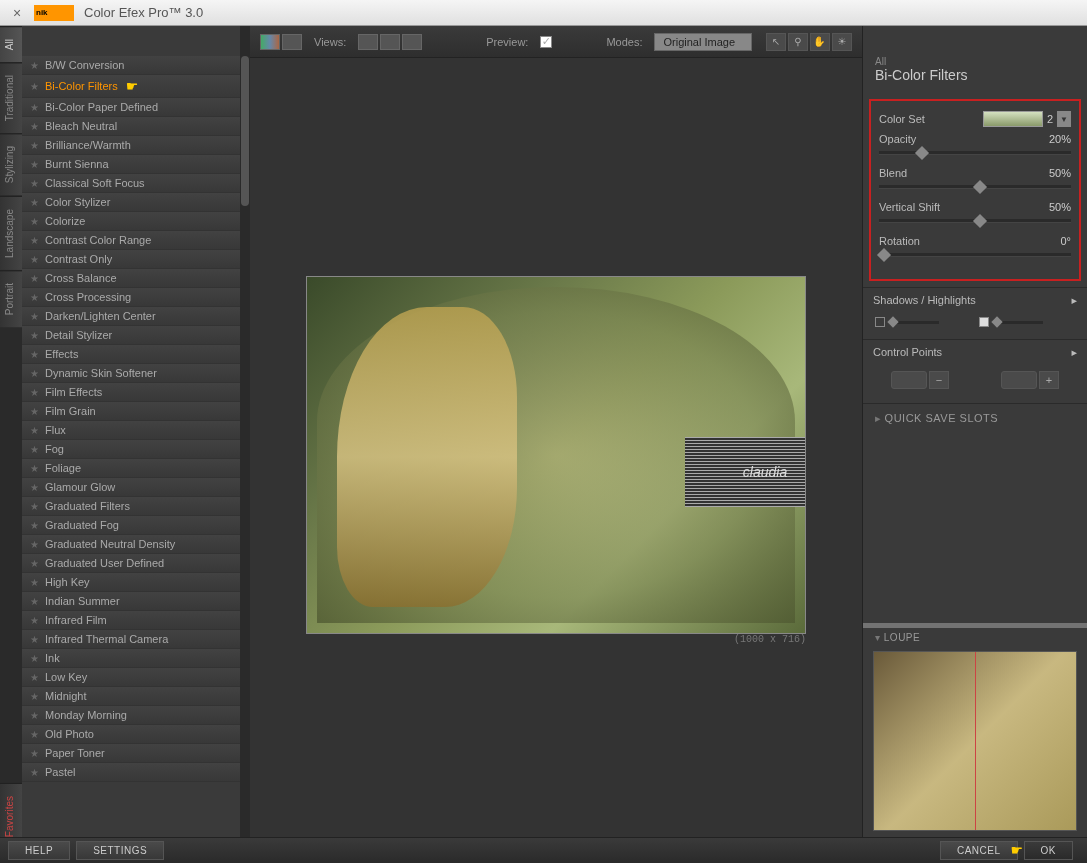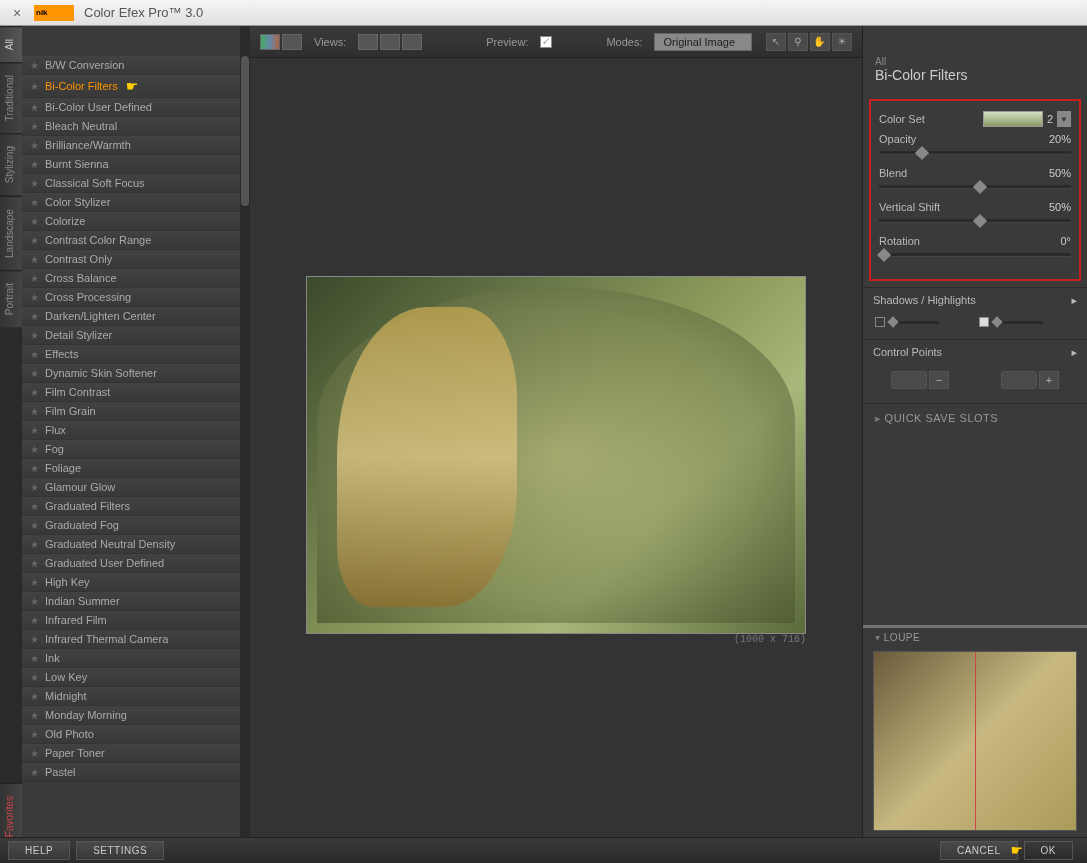--- a/index.html
+++ b/index.html
@@ -69,21 +69,21 @@
     .mini-slider::after { content: ""; position: absolute; left: 0; top: -3px; width: 8px; height: 8px; background: #888; transform: rotate(45deg); }
     
     .cp-btns { display: flex; gap: 20px; padding: 6px 12px 14px; justify-content: space-around; }
     .cp-btn-wrap { display: flex; gap: 2px; }
     .cp-btn { width: 36px; height: 18px; background: #4a4a4a; border: 1px solid #555; border-radius: 3px; }
     .cp-pm { width: 20px; height: 18px; background: #4a4a4a; border: 1px solid #555; display: flex; align-items: center; justify-content: center; color: #aaa; }
     
     .qss { padding: 8px 12px; color: #999; font-size: 11px; letter-spacing: 0.5px; border-top: 1px solid #2a2a2a; }
     .qss::before { content: "▸ "; color: #777; }
     
-    .loupe-hdr { padding: 4px 12px; color: #999; font-size: 10px; letter-spacing: 0.5px; border-top: 3px solid #737373; margin-top: auto; }
+    .loupe-hdr { padding: 4px 12px; color: #999; font-size: 10px; letter-spacing: 0.5px; border-top: 5px solid #737373; margin-top: auto; }
     .loupe-hdr::before { content: "▾ "; color: #777; }
     .loupe { margin: 4px 10px; height: 180px; background: linear-gradient(135deg, #6a5a3a, #c8b880, #aa9a5a); border: 1px solid #555; position: relative; }
     .loupe-line { position: absolute; left: 50%; top: 0; bottom: 0; width: 1px; background: #c44; }
     .loupe-pin { margin: 2px 10px 10px; width: 18px; height: 16px; background: #4a4a4a; border: 1px solid #555; display: flex; align-items: center; justify-content: center; color: #aaa; font-size: 9px; }
     
     .footer { position: absolute; bottom: 0; left: 0; right: 0; height: 26px; background: linear-gradient(#3a3a3a, #2a2a2a); display: flex; align-items: center; padding: 0 8px; border-top: 1px solid #222; }
     .ft-btn { padding: 3px 16px; background: linear-gradient(#4a4a4a, #383838); border: 1px solid #555; color: #ccc; font-size: 10px; margin-right: 6px; letter-spacing: 0.5px; cursor: pointer; }
     .ft-right { margin-left: auto; display: flex; }
     .ft-btn.ok { background: linear-gradient(#3a3a3a, #2a2a2a); position: relative; }
     .pointer2 { position: absolute; left: -14px; top: 0; color: #ffcc00; font-size: 14px; }
@@ -113,21 +113,21 @@
             <span class="star">★</span>
             <span>B/W Conversion</span>
           </div>
           <div class="filter-item selected">
             <span class="star">★</span>
             <span>Bi-Color Filters</span>
             <span class="pointer">☛</span>
           </div>
           <div class="filter-item">
             <span class="star">★</span>
-            <span>Bi-Color User Defined</span>
+            <span>Bi-Color Paper Defined</span>
           </div>
           <div class="filter-item">
             <span class="star">★</span>
             <span>Bleach Neutral</span>
           </div>
           <div class="filter-item">
             <span class="star">★</span>
             <span>Brilliance/Warmth</span>
           </div>
           <div class="filter-item">
@@ -173,21 +173,21 @@
           <div class="filter-item">
             <span class="star">★</span>
             <span>Effects</span>
           </div>
           <div class="filter-item">
             <span class="star">★</span>
             <span>Dynamic Skin Softener</span>
           </div>
           <div class="filter-item">
             <span class="star">★</span>
-            <span>Film Contrast</span>
+            <span>Film Effects</span>
           </div>
           <div class="filter-item">
             <span class="star">★</span>
             <span>Film Grain</span>
           </div>
           <div class="filter-item">
             <span class="star">★</span>
             <span>Flux</span>
           </div>
           <div class="filter-item">
@@ -291,20 +291,21 @@
         <div class="mode-btn">↖</div>
         <div class="mode-btn">⚲</div>
         <div class="mode-btn">✋</div>
         <div class="mode-btn">☀</div>
       </div>
     </div>
     <div class="canvas">
       <div class="preview-img">
         <div class="img-arch"></div>
         <div class="img-figure"></div>
+        <div class="watermark">claudia</div>
       </div>
       <div class="img-dims">(1000 x 716)</div>
     </div>
   </div>
 
   <div class="right-panel">
     <div class="rp-header">
       <div class="rp-all">All</div>
       <div class="rp-title">Bi-Color Filters</div>
     </div>

